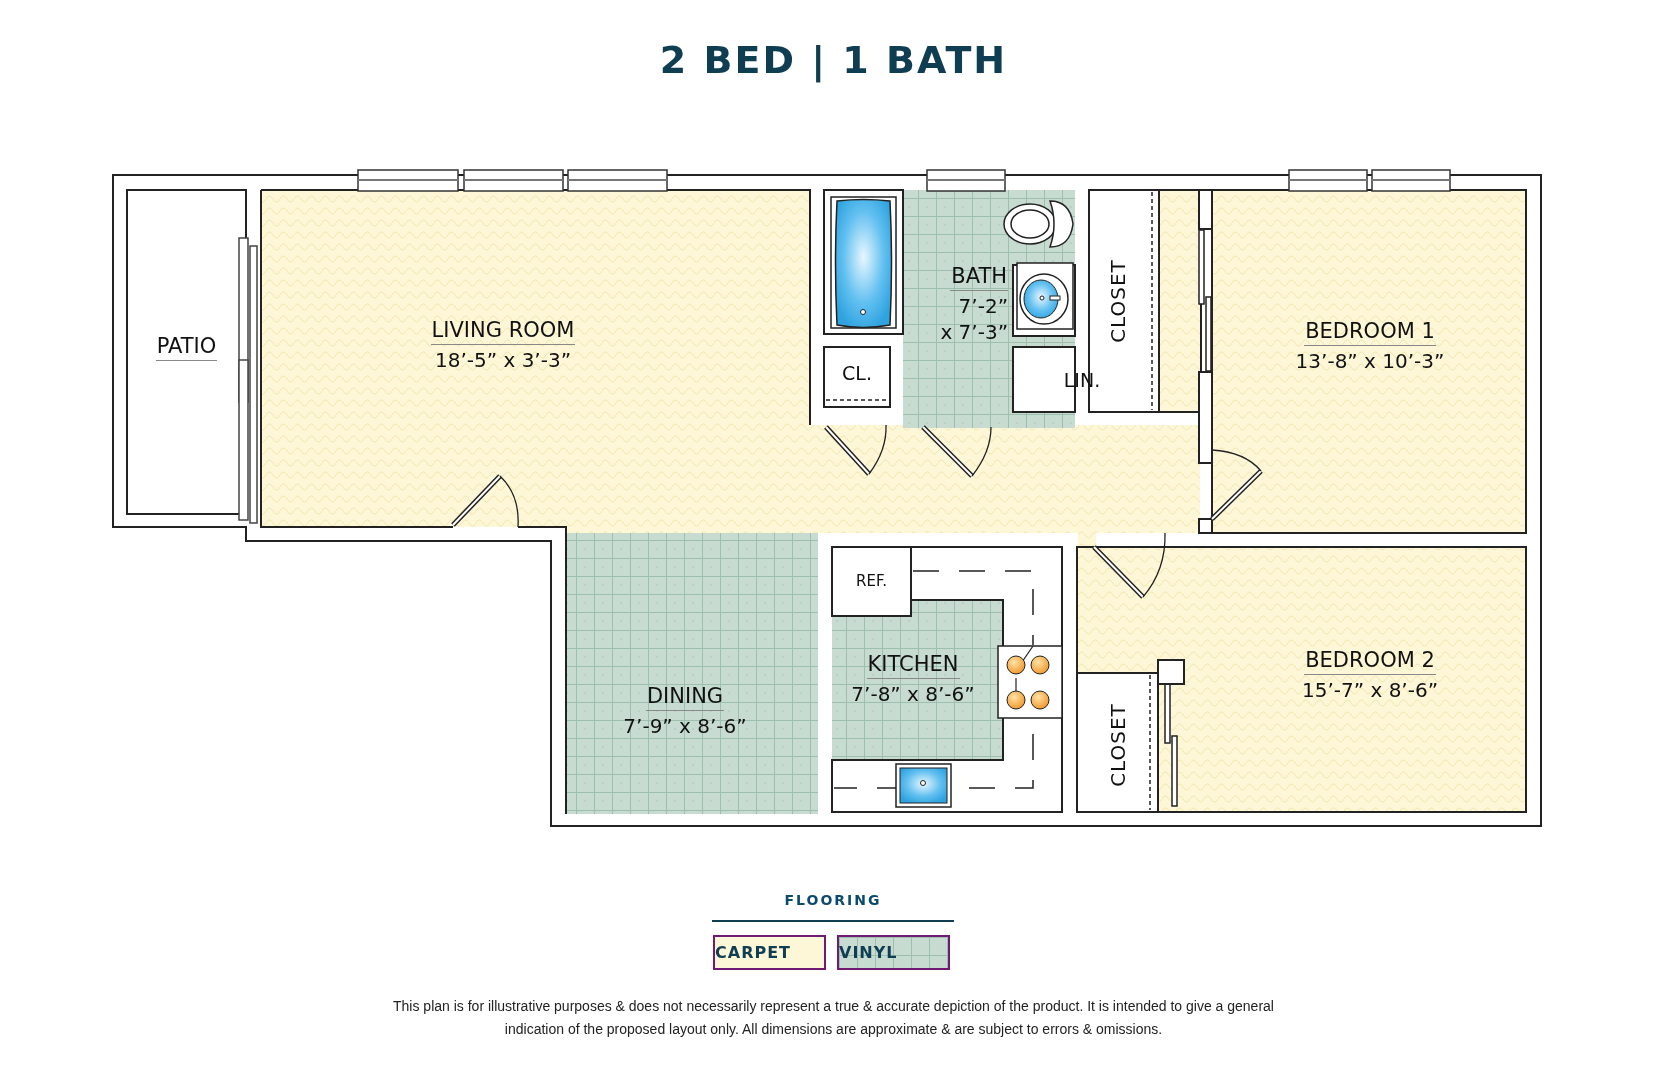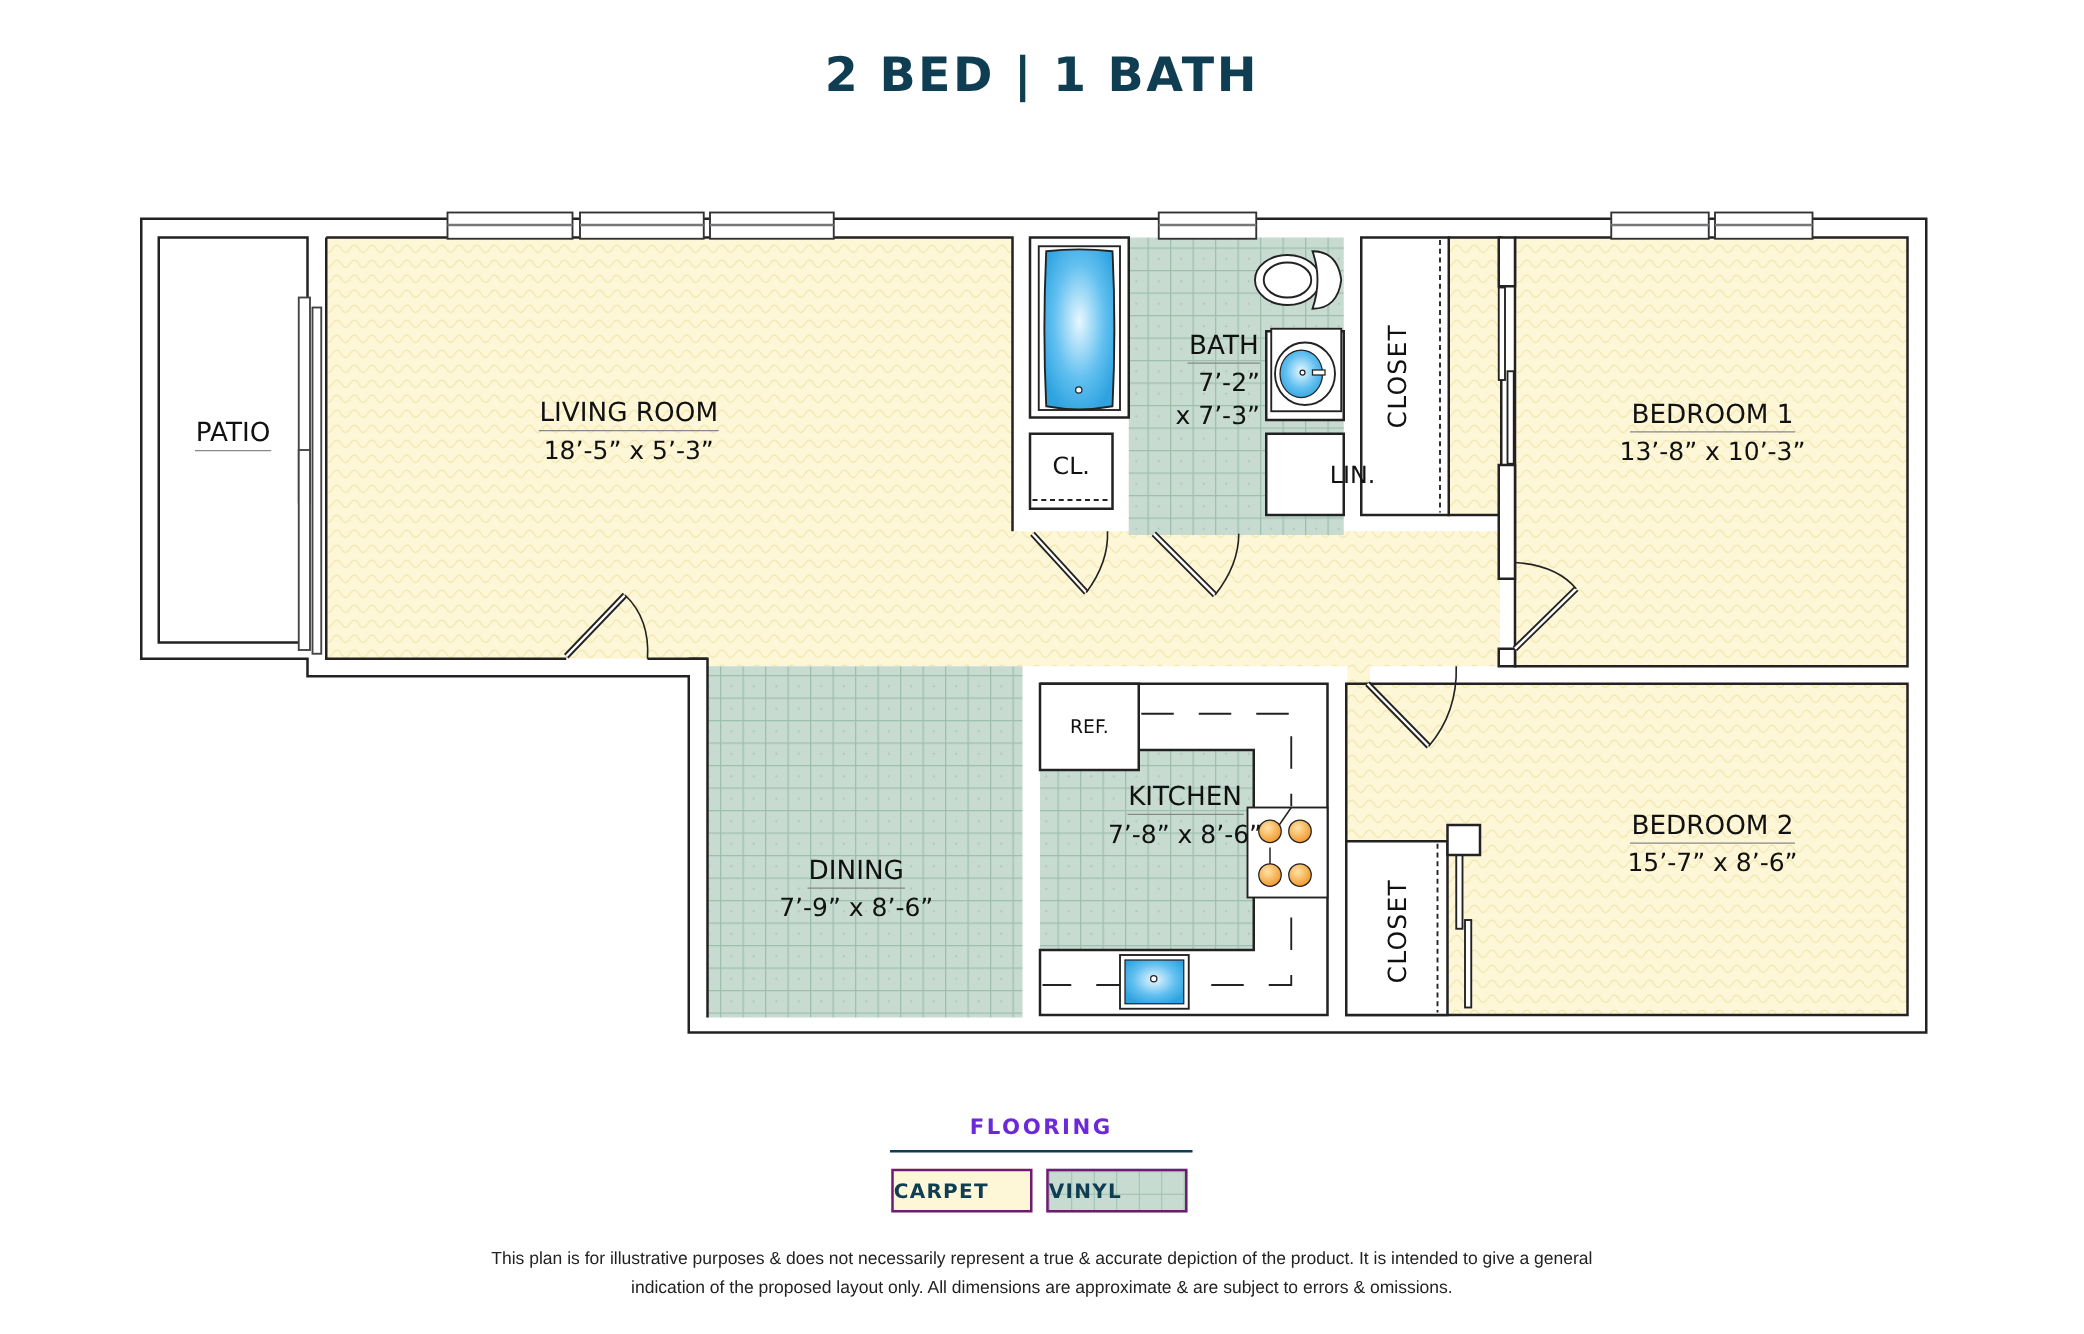--- a/index.html
+++ b/index.html
@@ -4,21 +4,21 @@
 <style>
   html, body { margin:0; padding:0; background:#ffffff; }
   body { width:1667px; height:1067px; position:relative; overflow:hidden; font-family:"Liberation Sans", sans-serif; }
   .title { position:absolute; left:0; width:1667px; top:38px; text-align:center; font-family:"DejaVu Sans", sans-serif; font-weight:bold; font-size:38px; letter-spacing:2px; color:#0f3d52; }
   .plan { position:absolute; left:0; top:0; }
   .room-label { position:absolute; text-align:center; color:#111; font-family:"DejaVu Sans", sans-serif; }
   .room-name { display:inline-block; font-size:21px; border-bottom:1.5px solid #888; padding:0 1px 1px; line-height:25px; }
   .room-dim { font-size:20px; line-height:30px; white-space:nowrap; }
   .small-name { position:absolute; font-family:"DejaVu Sans", sans-serif; color:#111; text-align:center; }
   .vert { transform:rotate(-90deg); transform-origin:center center; white-space:nowrap; }
-  .legend-title { position:absolute; left:712px; width:242px; top:892px; text-align:center; font-family:"DejaVu Sans", sans-serif; font-weight:bold; font-size:17px; letter-spacing:2px; color:#6d28d9; }
+  .legend-title { position:absolute; left:712px; width:242px; top:892px; text-align:center; font-family:"DejaVu Sans", sans-serif; font-weight:bold; font-size:14px; letter-spacing:2px; color:#0c4a6e; }
   .legend-rule { position:absolute; left:712px; width:242px; top:920px; height:2px; background:#0f3d52; }
   .legend-box { position:absolute; top:935px; height:35px; width:113px; border:2px solid #701a75; box-sizing:border-box; display:flex; align-items:center; font-family:"DejaVu Sans", sans-serif; font-weight:bold; font-size:16px; letter-spacing:1px; color:#0f3d52; }
   .legend-carpet { left:713px; background:#fdf7d8; }
   .legend-vinyl { left:837px; background-color:#c7dbd1; background-image:linear-gradient(#9dbfae 1px, transparent 1px), linear-gradient(90deg, #9dbfae 1px, transparent 1px); background-size:18px 18px; }
   .disclaimer { position:absolute; left:0; width:1667px; top:995px; text-align:center; font-family:"Liberation Sans", sans-serif; font-size:14px; line-height:23px; color:#222; }
 </style>
 </head>
 <body>
 
 <div class="title">2 BED | 1 BATH</div>
@@ -190,21 +190,21 @@
     <circle cx="923" cy="783" r="2.5" fill="#fff" stroke="#222" stroke-width="1"></circle>
   </g>
 </svg>
 
 <div class="room-label" style="left:127px; width:119px; top:334px;">
   <div class="room-name">PATIO</div>
 </div>
 
 <div class="room-label" style="left:380px; width:246px; top:318px;">
   <div class="room-name">LIVING ROOM</div>
-  <div class="room-dim">18’-5” x 5’-3”</div>
+  <div class="room-dim">18’-5” x 3’-3”</div>
 </div>
 
 <div class="room-label" style="left:903px; width:105px; top:264px;text-align:right;">
   <div class="room-name">BATH</div>
   <div class="room-dim">7’-2”</div>
   <div class="room-dim" style="margin-top:-4px;">x 7’-3”</div>
 </div>
 
 <div class="room-label" style="left:1270px; width:200px; top:319px;">
   <div class="room-name">BEDROOM 1</div>
@@ -214,21 +214,21 @@
 <div class="room-label" style="left:1270px; width:200px; top:648px;">
   <div class="room-name">BEDROOM 2</div>
   <div class="room-dim">15’-7” x 8’-6”</div>
 </div>
 
 <div class="room-label" style="left:590px; width:190px; top:684px;">
   <div class="room-name">DINING</div>
   <div class="room-dim">7’-9” x 8’-6”</div>
 </div>
 
-<div class="room-label" style="left:818px; width:190px; top:625px;margin-left:35px;">
+<div class="room-label" style="left:818px; width:190px; top:652px;">
   <div class="room-name">KITCHEN</div>
   <div class="room-dim">7’-8” x 8’-6”</div>
 </div>
 
 <div class="small-name" style="left:826px; width:62px; top:362px; font-size:19px;">CL.</div>
 <div class="small-name" style="left:1013px; width:62px; top:369px; font-size:19px;margin-left:38px;">LIN.</div>
 <div class="small-name" style="left:832px; width:79px; top:572px; font-size:15px;">REF.</div>
 
 <div class="small-name vert" style="left:1063px; width:110px; top:289px; font-size:20px; letter-spacing:1px;">CLOSET</div>
 <div class="small-name vert" style="left:1063px; width:110px; top:733px; font-size:20px; letter-spacing:1px;">CLOSET</div>

